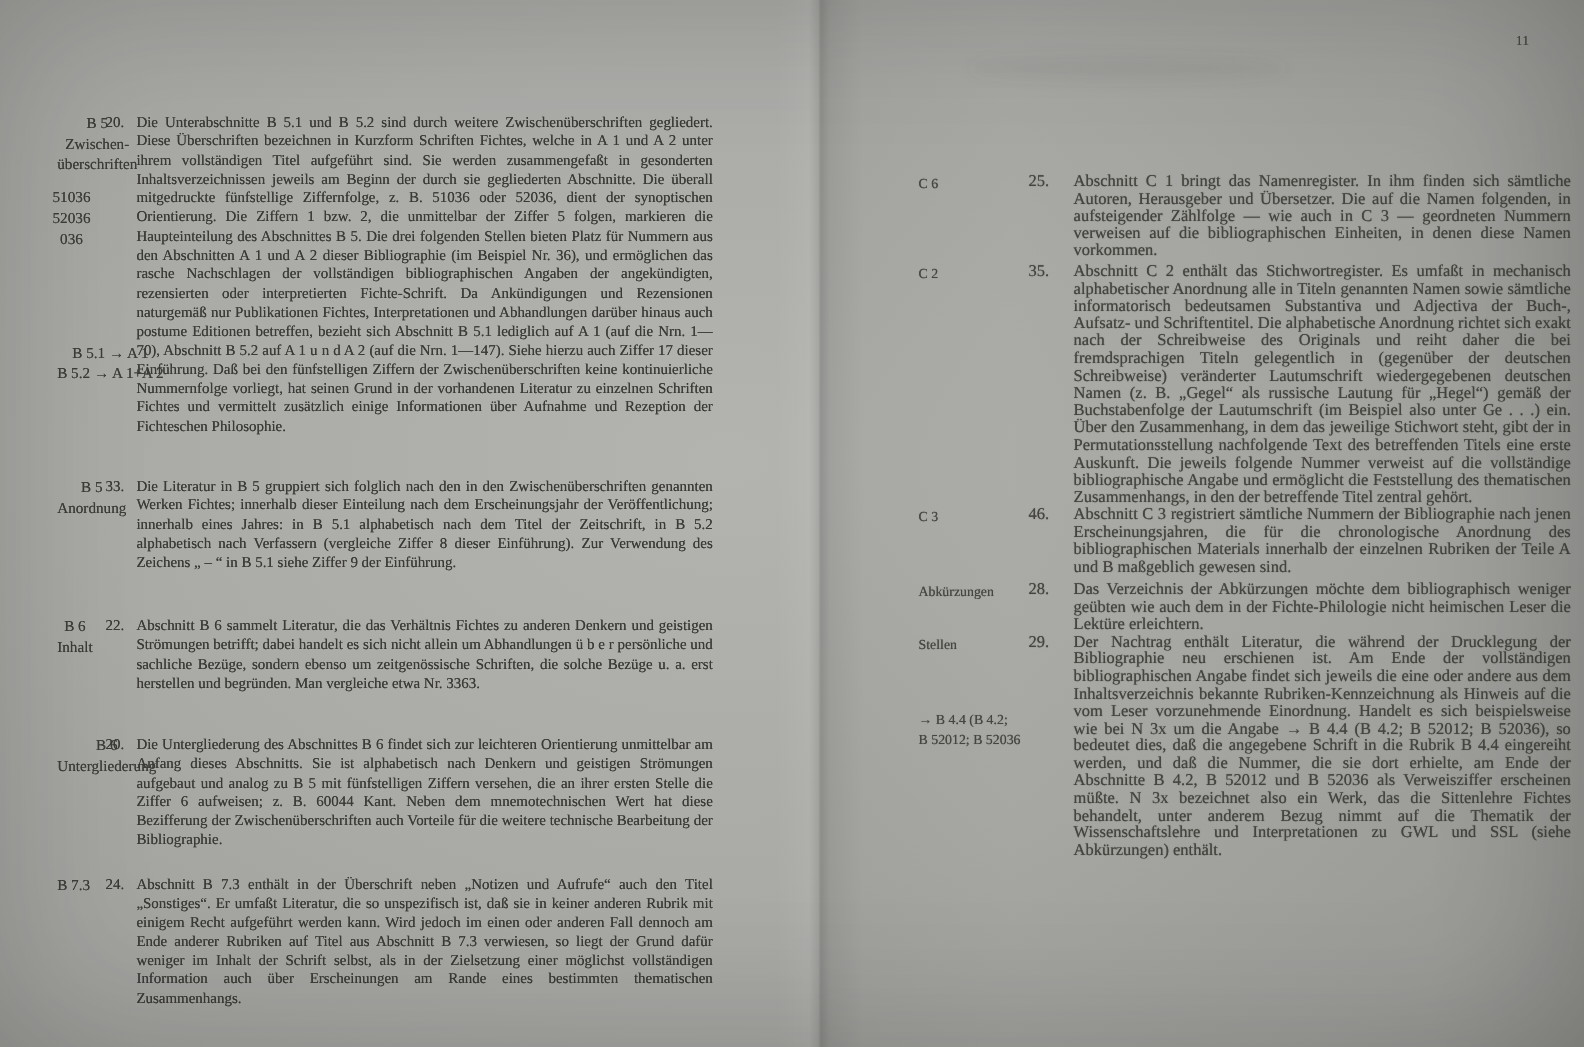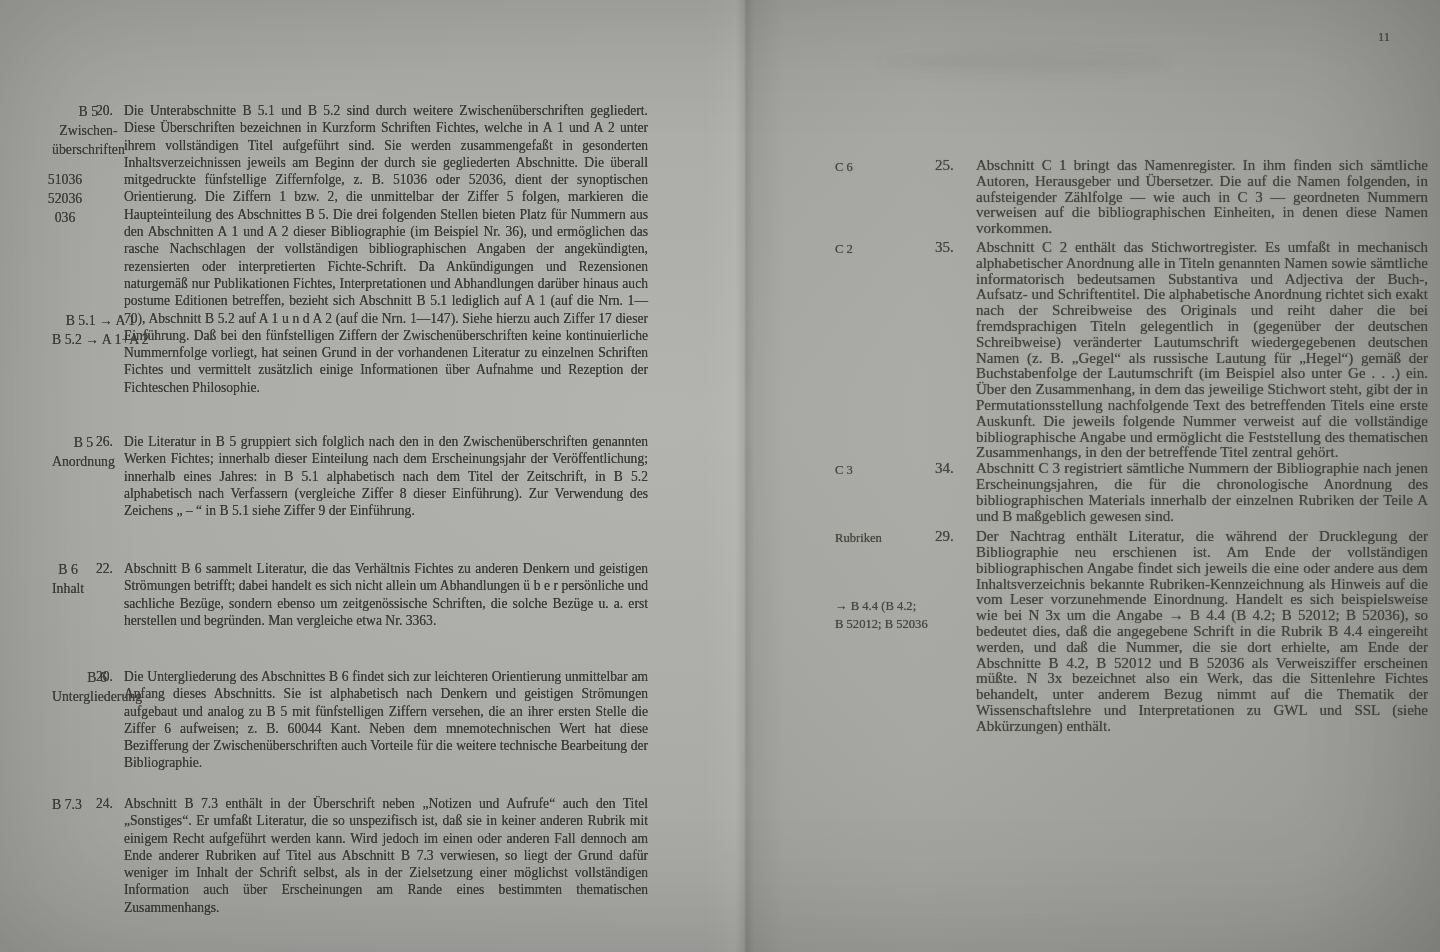--- a/index.html
+++ b/index.html
@@ -109,21 +109,21 @@
         <div class="body">
           <span class="pnum">20.</span>
           <div class="ptext">Die Unterabschnitte B 5.1 und B 5.2 sind durch weitere Zwischenüberschriften gegliedert. Diese Überschriften bezeichnen in Kurzform Schriften Fichtes, welche in A 1 und A 2 unter ihrem vollständigen Titel aufgeführt sind. Sie werden zusammengefaßt in gesonderten Inhaltsverzeichnissen jeweils am Beginn der durch sie gegliederten Abschnitte. Die überall mitgedruckte fünfstellige Ziffernfolge, z. B. 51036 oder 52036, dient der synoptischen Orientierung. Die Ziffern 1 bzw. 2, die unmittelbar der Ziffer 5 folgen, markieren die Haupteinteilung des Abschnittes B 5. Die drei folgenden Stellen bieten Platz für Nummern aus den Abschnitten A 1 und A 2 dieser Bibliographie (im Beispiel Nr. 36), und ermöglichen das rasche Nachschlagen der vollständigen bibliographischen Angaben der angekündigten, rezensierten oder interpretierten Fichte-Schrift. Da Ankündigungen und Rezensionen naturgemäß nur Publikationen Fichtes, Interpretationen und Abhandlungen darüber hinaus auch postume Editionen betreffen, bezieht sich Abschnitt B 5.1 lediglich auf A 1 (auf die Nrn. 1—70), Abschnitt B 5.2 auf A 1 u n d A 2 (auf die Nrn. 1—147). Siehe hierzu auch Ziffer 17 dieser Einführung. Daß bei den fünfstelligen Ziffern der Zwischenüberschriften keine kontinuierliche Nummernfolge vorliegt, hat seinen Grund in der vorhandenen Literatur zu einzelnen Schriften Fichtes und vermittelt zusätzlich einige Informationen über Aufnahme und Rezeption der Fichteschen Philosophie.</div>
         </div>
       </div>
 
       <div class="row" style="min-height:127px">
         <div class="mlabel" style="top:0">B 5
 Anordnung</div>
         <div class="body">
-          <span class="pnum">26.</span>
+          <span class="pnum">33.</span>
           <div class="ptext">Die Literatur in B 5 gruppiert sich folglich nach den in den Zwischenüberschriften genannten Werken Fichtes; innerhalb dieser Einteilung nach dem Erscheinungsjahr der Veröffentlichung; innerhalb eines Jahres: in B 5.1 alphabetisch nach dem Titel der Zeitschrift, in B 5.2 alphabetisch nach Verfassern (vergleiche Ziffer 8 dieser Einführung). Zur Verwendung des Zeichens „ – “ in B 5.1 siehe Ziffer 9 der Einführung.</div>
         </div>
       </div>
 
       <div class="row" style="min-height:108px">
         <div class="mlabel" style="top:0">B 6
 Inhalt</div>
         <div class="body">
           <span class="pnum">22.</span>
           <div class="ptext">Abschnitt B 6 sammelt Literatur, die das Verhältnis Fichtes zu anderen Denkern und geistigen Strömungen betrifft; dabei handelt es sich nicht allein um Abhandlungen ü b e r  persönliche und sachliche Bezüge, sondern ebenso um zeitgenössische Schriften, die solche Bezüge u. a. erst herstellen und begründen. Man vergleiche etwa Nr. 3363.</div>
@@ -166,28 +166,35 @@
         <div class="mlabel" style="top:0">C 2</div>
         <div class="body">
           <span class="pnum">35.</span>
           <div class="ptext">Abschnitt C 2 enthält das Stichwortregister. Es umfaßt in mechanisch alphabetischer Anordnung alle in Titeln genannten Namen sowie sämtliche informatorisch bedeutsamen Substantiva und Adjectiva der Buch-, Aufsatz- und Schriftentitel. Die alphabetische Anordnung richtet sich exakt nach der Schreibweise des Originals und reiht daher die bei fremdsprachigen Titeln gelegentlich in (gegenüber der deutschen Schreibweise) veränderter Lautumschrift wiedergegebenen deutschen Namen (z. B. „Gegel“ als russische Lautung für „Hegel“) gemäß der Buchstabenfolge der Lautumschrift (im Beispiel also unter Ge . . .) ein. Über den Zusammenhang, in dem das jeweilige Stichwort steht, gibt der in Permutationsstellung nachfolgende Text des betreffenden Titels eine erste Auskunft. Die jeweils folgende Nummer verweist auf die vollständige bibliographische Angabe und ermöglicht die Feststellung des thematischen Zusammenhangs, in den der betreffende Titel zentral gehört.</div>
         </div>
       </div>
 
       <div class="row" style="min-height:68px">
         <div class="mlabel" style="top:0">C 3</div>
         <div class="body">
-          <span class="pnum">34.</span>
+          <span class="pnum">46.</span>
           <div class="ptext">Abschnitt C 3 registriert sämtliche Nummern der Bibliographie nach jenen Erscheinungsjahren, die für die chronologische Anordnung des bibliographischen Materials innerhalb der einzelnen Rubriken der Teile A und B maßgeblich gewesen sind.</div>
         </div>
       </div>
 
+      <div class="row" style="min-height:44px">
+        <div class="mlabel" style="top:0">Abkürzungen</div>
+        <div class="body">
+          <span class="pnum">28.</span>
+          <div class="ptext">Das Verzeichnis der Abkürzungen möchte dem bibliographisch weniger geübten wie auch dem in der Fichte-Philologie nicht heimischen Leser die Lektüre erleichtern.</div>
+        </div>
+      </div>
 
       <div class="row">
-        <div class="mlabel" style="top:0">Rubriken</div>
+        <div class="mlabel" style="top:0">Stellen</div>
         <div class="mlabel" style="top:68px">→ B 4.4 (B 4.2;
 B 52012; B 52036</div>
         <div class="body">
           <span class="pnum">29.</span>
           <div class="ptext">Der Nachtrag enthält Literatur, die während der Drucklegung der Bibliographie neu erschienen ist. Am Ende der vollständigen bibliographischen Angabe findet sich jeweils die eine oder andere aus dem Inhaltsverzeichnis bekannte Rubriken-Kennzeichnung als Hinweis auf die vom Leser vorzunehmende Einordnung. Handelt es sich beispielsweise wie bei N 3x um die Angabe → B 4.4 (B 4.2; B 52012; B 52036), so bedeutet dies, daß die angegebene Schrift in die Rubrik B 4.4 eingereiht werden, und daß die Nummer, die sie dort erhielte, am Ende der Abschnitte B 4.2, B 52012 und B 52036 als Verweisziffer erscheinen müßte. N 3x bezeichnet also ein Werk, das die Sittenlehre Fichtes behandelt, unter anderem Bezug nimmt auf die Thematik der Wissenschaftslehre und Interpretationen zu GWL und SSL (siehe Abkürzungen) enthält.</div>
         </div>
       </div>
 
     </div>
   </div>

